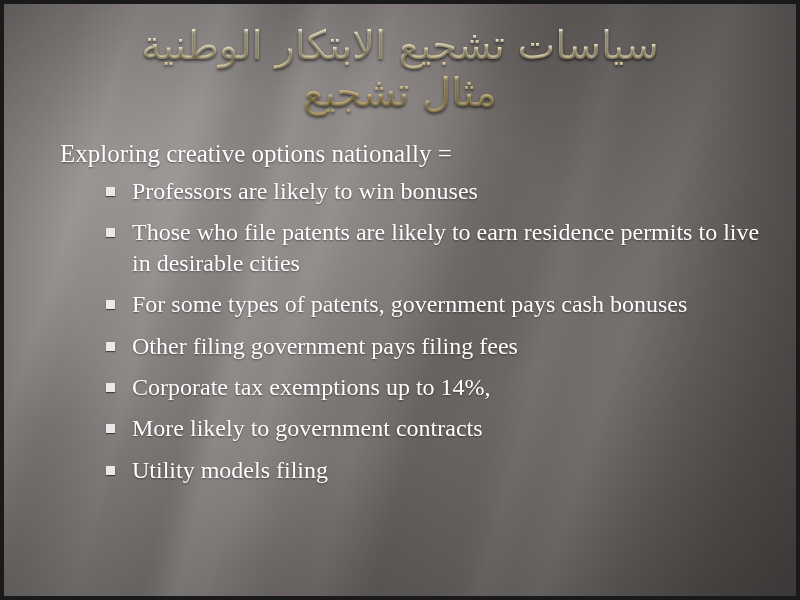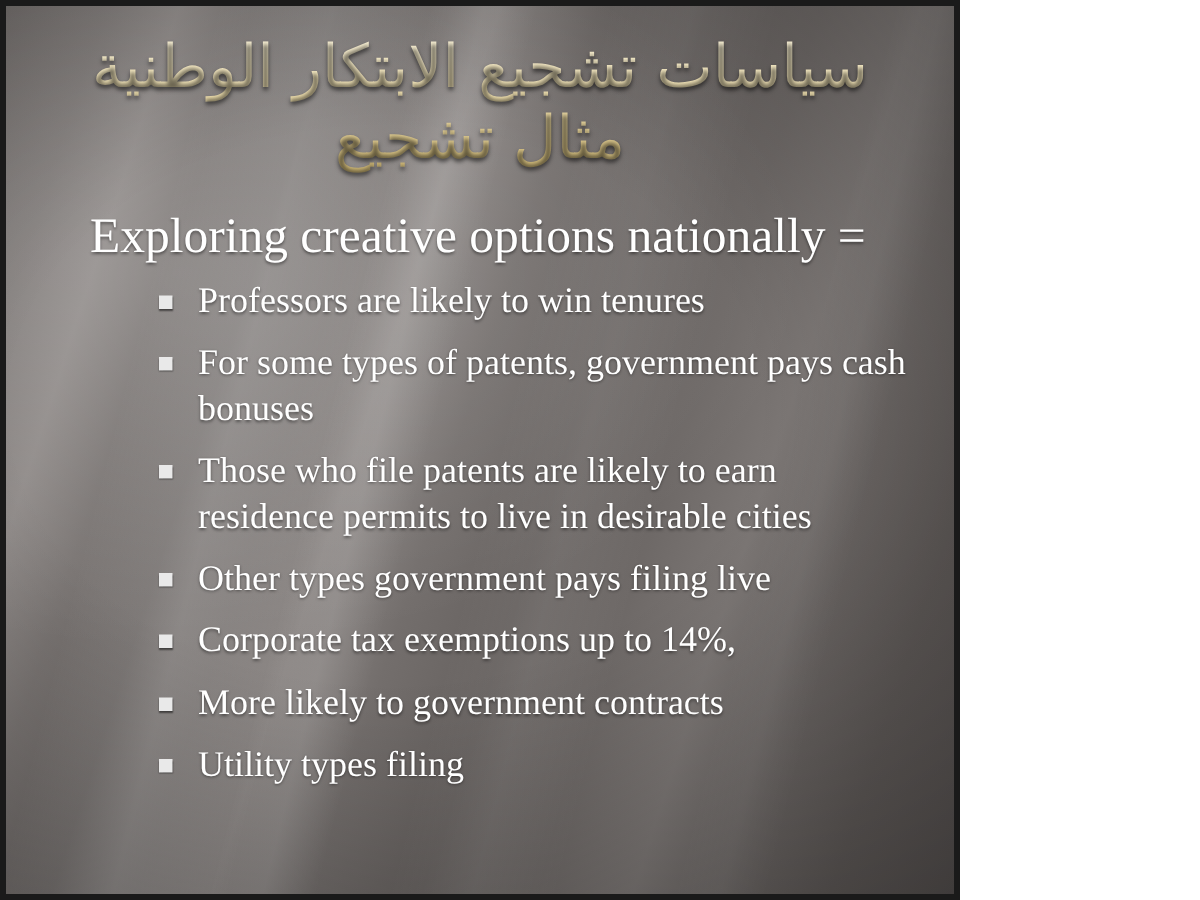--- a/index.html
+++ b/index.html
@@ -7,21 +7,21 @@
     padding: 0;
   }
   body {
     width: 800px;
     height: 600px;
     overflow: hidden;
     font-family: "Liberation Serif", serif;
   }
   .slide {
     position: relative;
-    width: 640px;
+    width: 800px;
     height: 600px;
     box-sizing: border-box;
     border: 4px solid #1a1a1a;
     background:
       radial-gradient(ellipse 700px 420px at 18% 30%, rgba(255,255,255,0.16), rgba(255,255,255,0) 60%),
       linear-gradient(108deg,
         #6f6a68 0%,
         #7d7876 8%,
         #8d8886 14%,
         #797472 20%,
@@ -78,21 +78,21 @@
   }
   .title-line {
     display: block;
   }
   .body {
     margin: 22px 0 0 0;
     padding: 0 30px 0 56px;
     color: #ffffff;
   }
   .lead {
-    font-size: 33px;
+    font-size: 25px;
     line-height: 1.25;
     color: #ffffff;
     text-shadow: 0 1px 2px rgba(0,0,0,0.45);
     margin: 0 0 6px 0;
   }
   ul.bullets {
     list-style: none;
     margin: 0;
     padding: 0 0 0 46px;
   }
@@ -129,42 +129,42 @@
     <h1 class="title">
       <span class="title-line">سياسات تشجيع الابتكار الوطنية</span>
       <span class="title-line">مثال تشجيع</span>
     </h1>
 
     <div class="body">
       <p class="lead">Exploring creative options nationally =</p>
       <ul class="bullets">
         <li>
           <span class="marker"></span>
-          <span>Professors are likely to win tenures</span>
+          <span>Professors are likely to win bonuses</span>
+        </li>
+        <li>
+          <span class="marker"></span>
+          <span>Those who file patents are likely to earn residence permits to live in desirable cities</span>
         </li>
         <li>
           <span class="marker"></span>
           <span>For some types of patents, government pays cash bonuses</span>
         </li>
         <li>
           <span class="marker"></span>
-          <span>Those who file patents are likely to earn residence permits to live in desirable cities</span>
-        </li>
-        <li>
-          <span class="marker"></span>
-          <span>Other types government pays filing live</span>
+          <span>Other filing government pays filing fees</span>
         </li>
         <li>
           <span class="marker"></span>
           <span>Corporate tax exemptions up to 14%,</span>
         </li>
         <li>
           <span class="marker"></span>
           <span>More likely to government contracts</span>
         </li>
         <li>
           <span class="marker"></span>
-          <span>Utility types filing</span>
+          <span>Utility models filing</span>
         </li>
       </ul>
     </div>
   </div>
 </div>
 
 </body></html>

